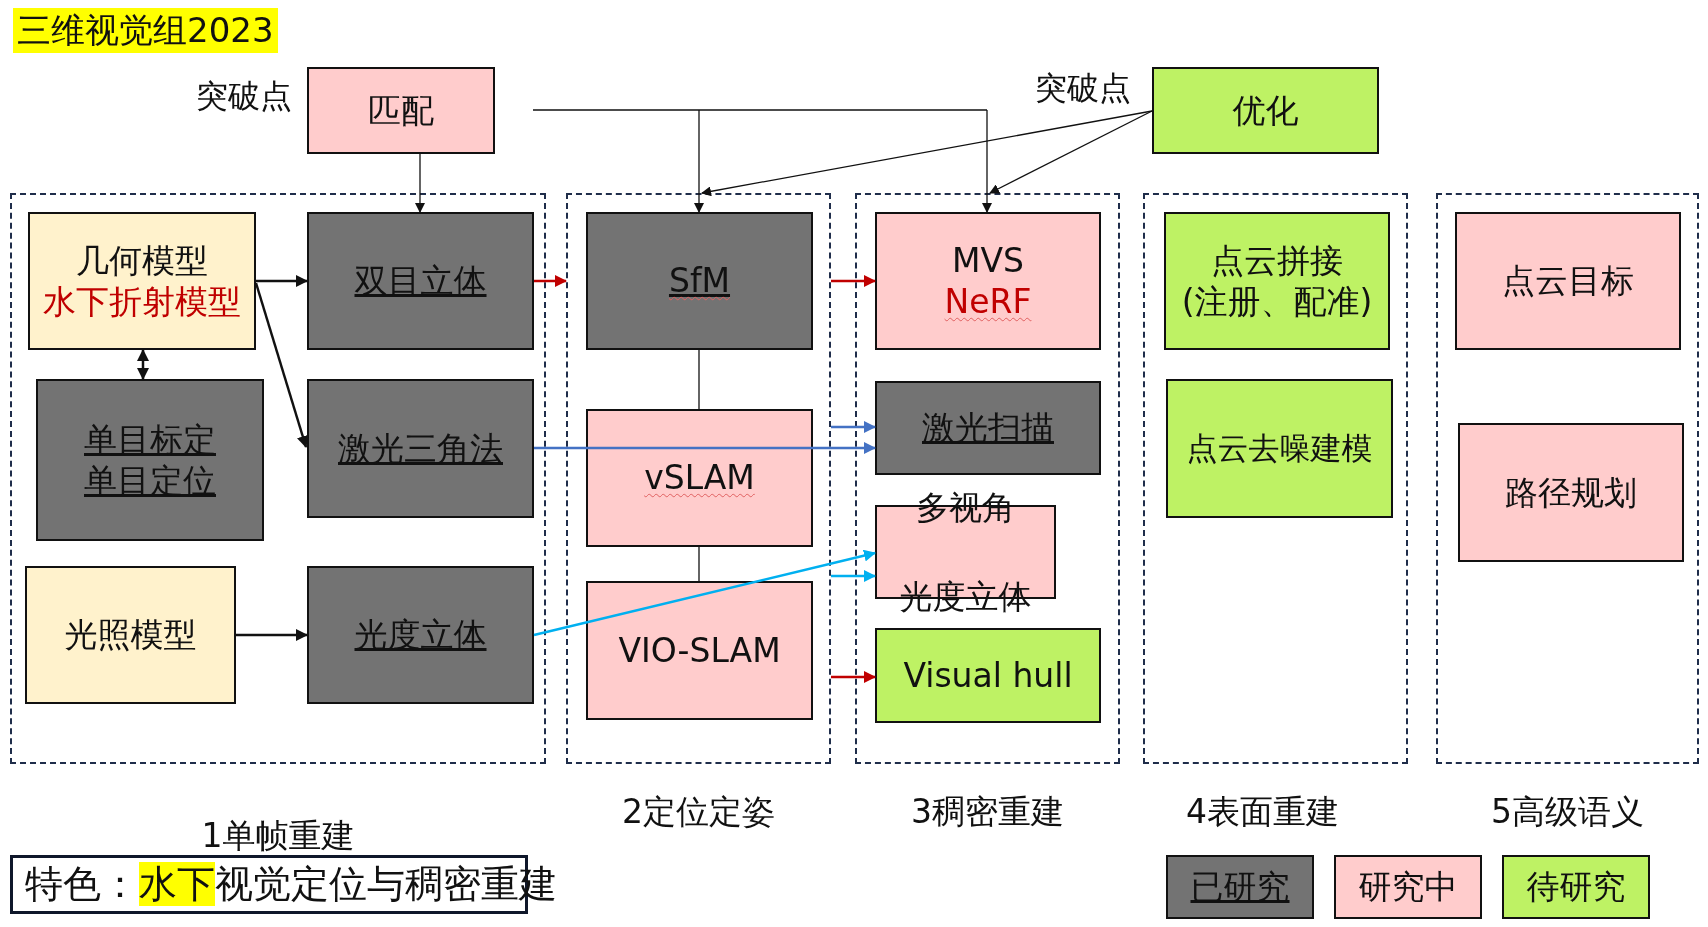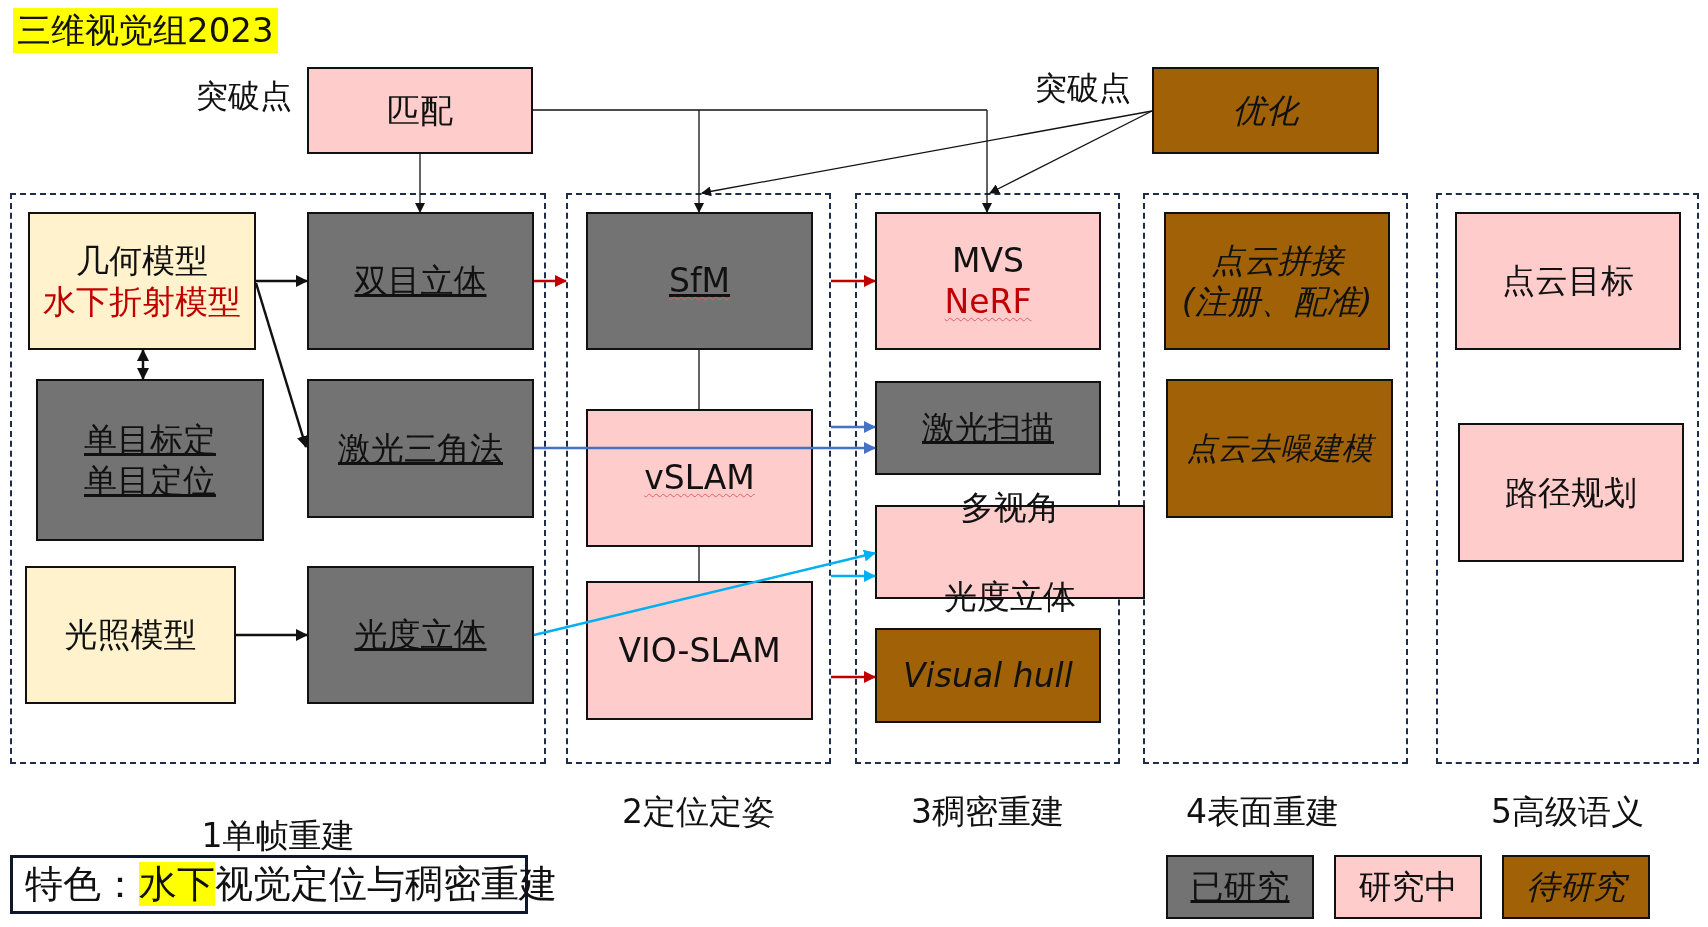--- a/index.html
+++ b/index.html
@@ -8,39 +8,39 @@
   .abs { position:absolute; }
   .title { left:13px; top:8px; height:45px; padding:0 4px; background:#ffff00;
            font-size:34px; line-height:45px; white-space:nowrap; }
   .label { font-size:32px; white-space:nowrap; line-height:1; }
   .box { position:absolute; box-sizing:border-box; border:2.5px solid #111;
          display:flex; flex-direction:column; align-items:center; justify-content:center;
          text-align:center; font-size:33px; line-height:1.25; }
   .green { background:#737373;text-decoration:underline; }
   .pink  { background:#ffcccc; }
   .yellow{ background:#fff2cc; }
-  .blue  { background:#a16207;font-style:italic; }
+  .blue  { background:#bef264; }
   .red-text { color:#c00000; }
   .squiggle { text-decoration:underline wavy #e06060; text-decoration-thickness:1px; text-underline-offset:4px; }
   .group { position:absolute; box-sizing:border-box; border:2.5px dashed #1f2d4a; }
   .group-label { position:absolute; font-size:33px; white-space:nowrap; text-align:center; }
   .feature { left:10px; top:855px; width:518px; height:59px; box-sizing:border-box;
              border:3px solid #0f172a; font-size:38px; line-height:53px; padding-left:12px; white-space:nowrap; }
   .hl { background:#ffff00; }
   .legend { position:absolute; box-sizing:border-box; border:2.5px solid #111; width:148px; height:64px;
             top:855px; font-size:33px; display:flex; align-items:center; justify-content:center; }
   svg#conn { position:absolute; left:0; top:0; width:1708px; height:927px; pointer-events:none; }
 </style>
 </head>
 <body>
 
 <div class="abs title">三维视觉组2023</div>
 
 <div class="abs label" style="left:196px; top:80px;">突破点</div>
-<div class="box pink" style="left:307px; top:67px; width:226px; height:87px;">
+<div class="box pink" style="left:307px; top:67px; width:188px; height:87px;">
   <span>匹配</span>
 </div>
 <div class="abs label" style="left:1035px; top:72px;">突破点</div>
 <div class="box blue" style="left:1152px; top:67px; width:227px; height:87px;">
   <span>优化</span>
 </div>
 
 <div class="group" style="left:10px; top:193px; width:536px; height:571px;"></div>
 <div class="group" style="left:566px; top:193px; width:265px; height:571px;"></div>
 <div class="group" style="left:855px; top:193px; width:265px; height:571px;"></div>
@@ -78,21 +78,21 @@
   <span>VIO-SLAM</span>
 </div>
 
 <div class="box pink" style="left:875px; top:212px; width:226px; height:138px;">
   <span>MVS</span>
   <span class="red-text squiggle">NeRF</span>
 </div>
 <div class="box green" style="left:875px; top:381px; width:226px; height:94px;">
   <span>激光扫描</span>
 </div>
-<div class="box pink" style="left:875px; top:505px; width:270px; height:94px;gap:48px;">
+<div class="box pink" style="left:875px; top:505px; width:181px; height:94px;gap:48px;">
   <span>多视角</span>
   <span>光度立体</span>
 </div>
 <div class="box blue" style="left:875px; top:628px; width:226px; height:95px;">
   <span>Visual hull</span>
 </div>
 
 <div class="box blue" style="left:1164px; top:212px; width:226px; height:138px;">
   <span>点云拼接</span>
   <span>(注册、配准)</span>

